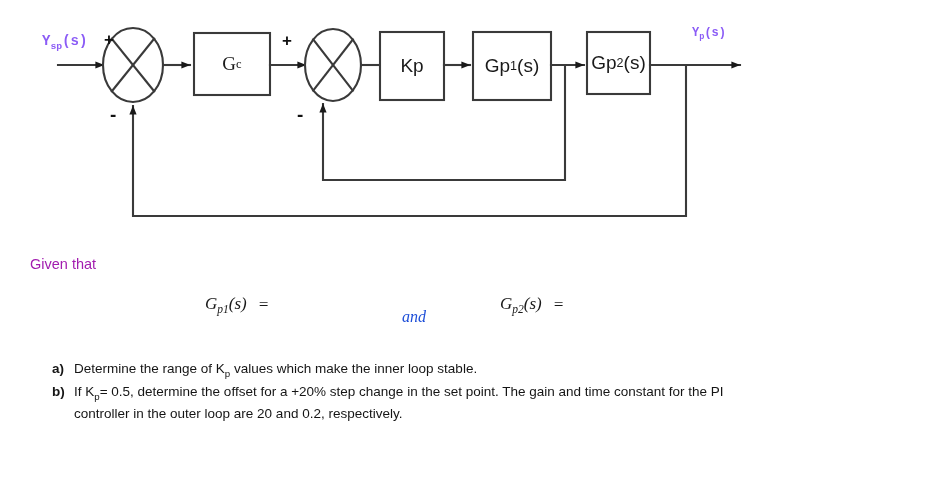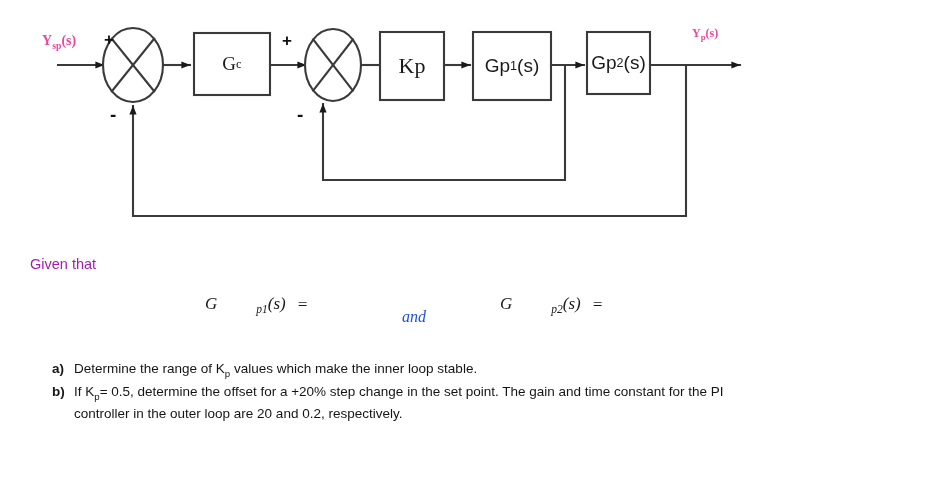--- a/index.html
+++ b/index.html
@@ -17,29 +17,29 @@
   #diagram{position:absolute;left:0;top:0;width:927px;height:240px;}
   #diagram svg{position:absolute;left:0;top:0;}
 
   .blk-label{
     position:absolute;
     display:flex;align-items:center;justify-content:center;
     white-space:nowrap;
     pointer-events:none;
   }
   .lbl-gc{font-family:"Liberation Serif", serif;font-size:19px;color:#1a1a1a;}
-  .lbl-kp{font-family:Liberation Serif, serif;font-size:22px;color:#1a1a1a;}
+  .lbl-kp{font-family:Liberation Sans, sans-serif;font-size:19px;color:#1a1a1a;}
   .lbl-gp{font-family:"Liberation Sans", sans-serif;font-size:19px;color:#1a1a1a;}
   .lbl-gp sub, .lbl-gc sub{font-size:0.66em;}
 
   .sig-label{
     position:absolute;
-    font-family:Liberation Serif, serif;
+    font-family:Liberation Mono, monospace;
     font-weight:bold;
-    color:#ec4899;
+    color:#8b5cf6;
     white-space:nowrap;
   }
   .sign{
     position:absolute;
     font-family:"Liberation Sans", sans-serif;
     font-weight:bold;
     color:#111;
     line-height:1;
   }
 
@@ -58,21 +58,21 @@
     font-size:17px;
     color:#1a1a1a;
     display:flex;align-items:center;
     white-space:nowrap;
   }
   .eq .lhs{margin-right:6px;}
   .eq .eqsign{margin:0 5px;font-style:italic;}
   .frac{display:inline-flex;flex-direction:column;align-items:center;vertical-align:middle;}
   .frac .num{padding:0 6px 1px 6px;font-size:16px;}
   .frac .den{padding:2px 6px 0 6px;border-top:1.4px solid #1a1a1a;font-size:16px;}
-  .eq sub{font-size:0.68em;font-style:italic;margin-left:39px;}
+  .eq sub{font-size:0.68em;font-style:italic;}
   .eq sup{font-size:0.68em;font-style:italic;}
   .andword{
     position:absolute;
     font-family:"Liberation Serif", serif;
     font-style:italic;font-size:16px;color:#1d4ed8;
     top:22px;
   }
 
   
   #questions{

